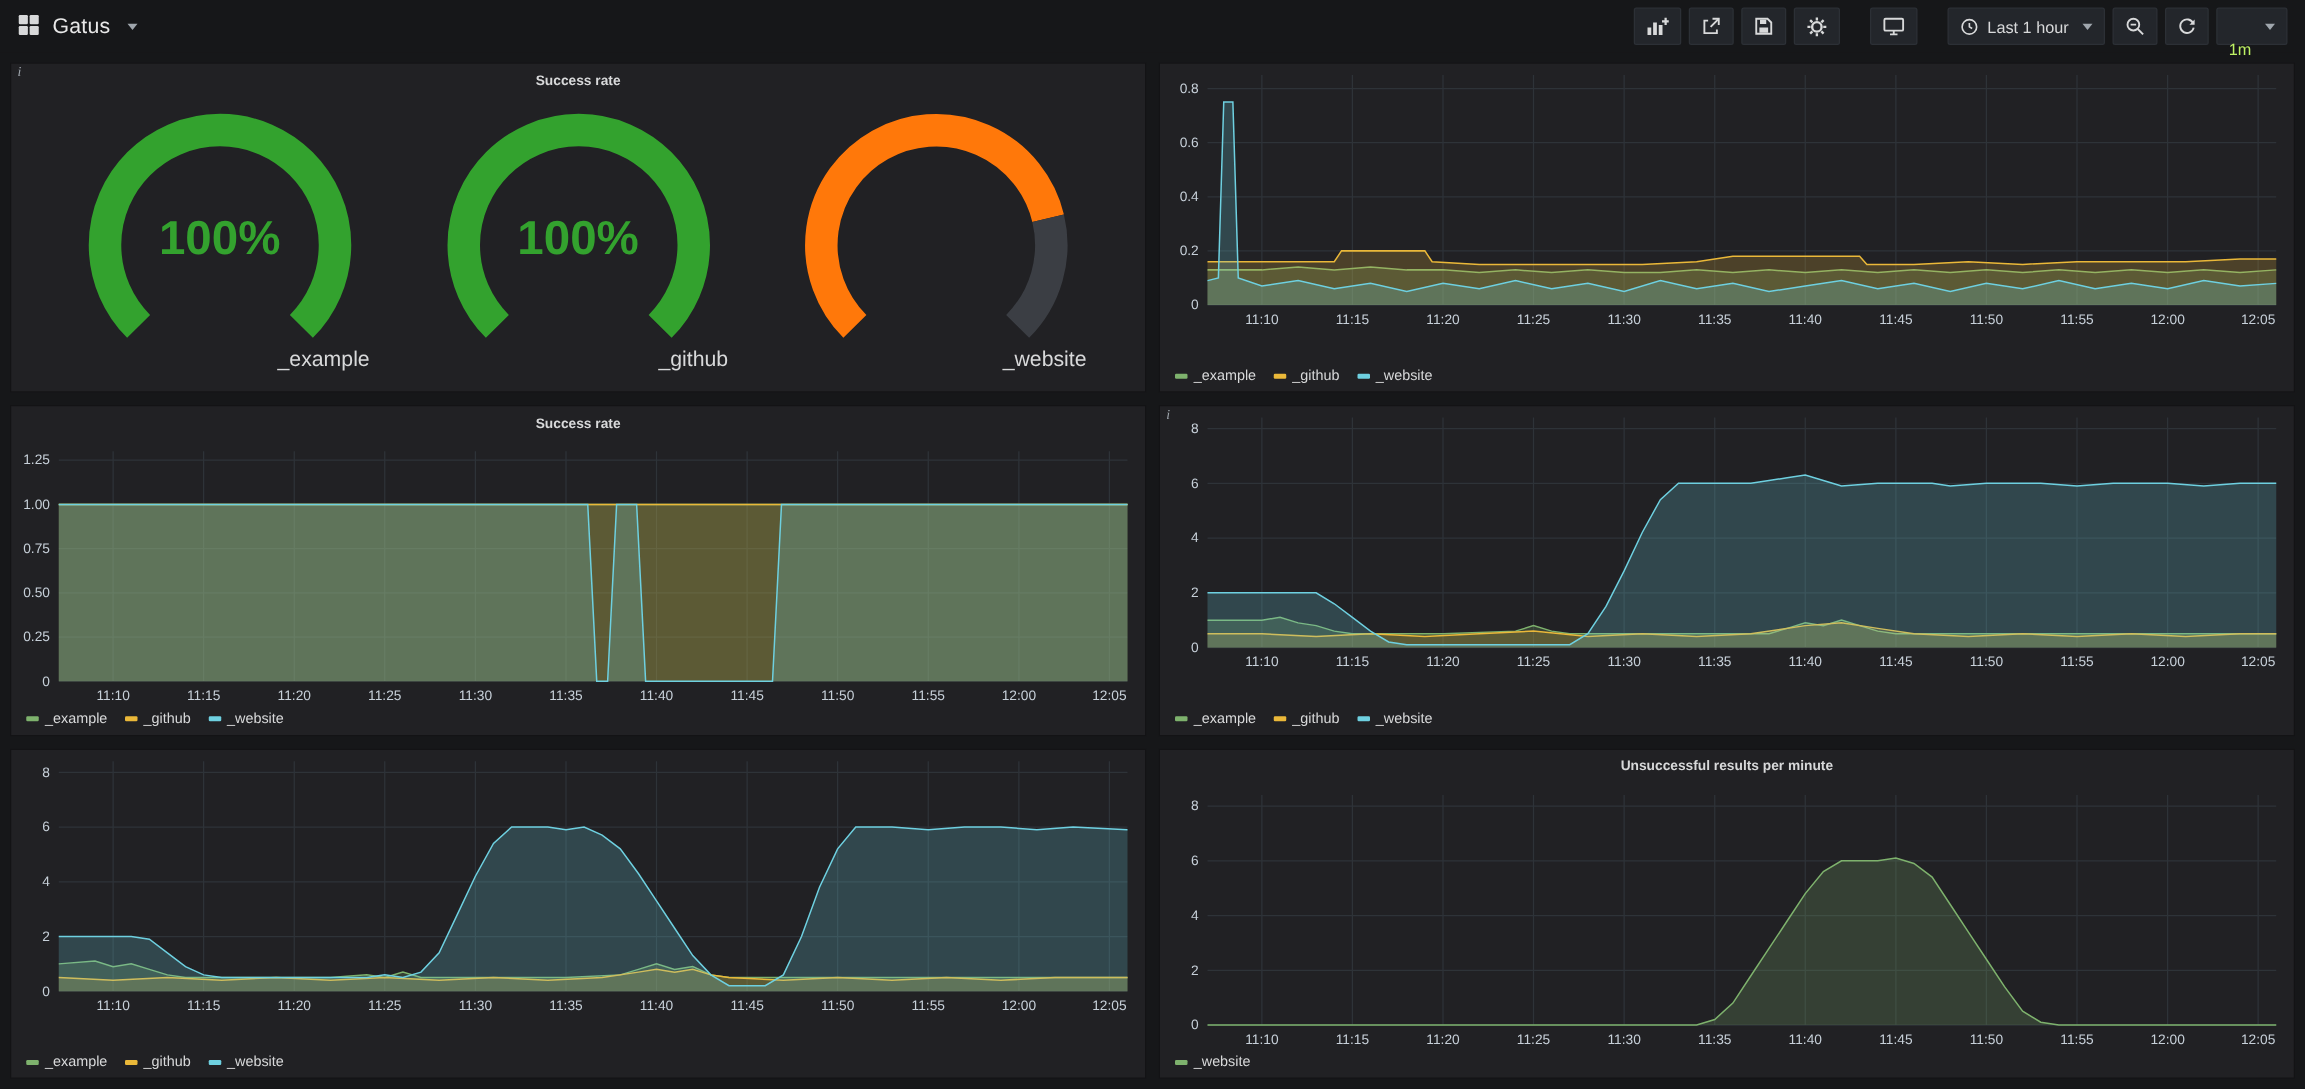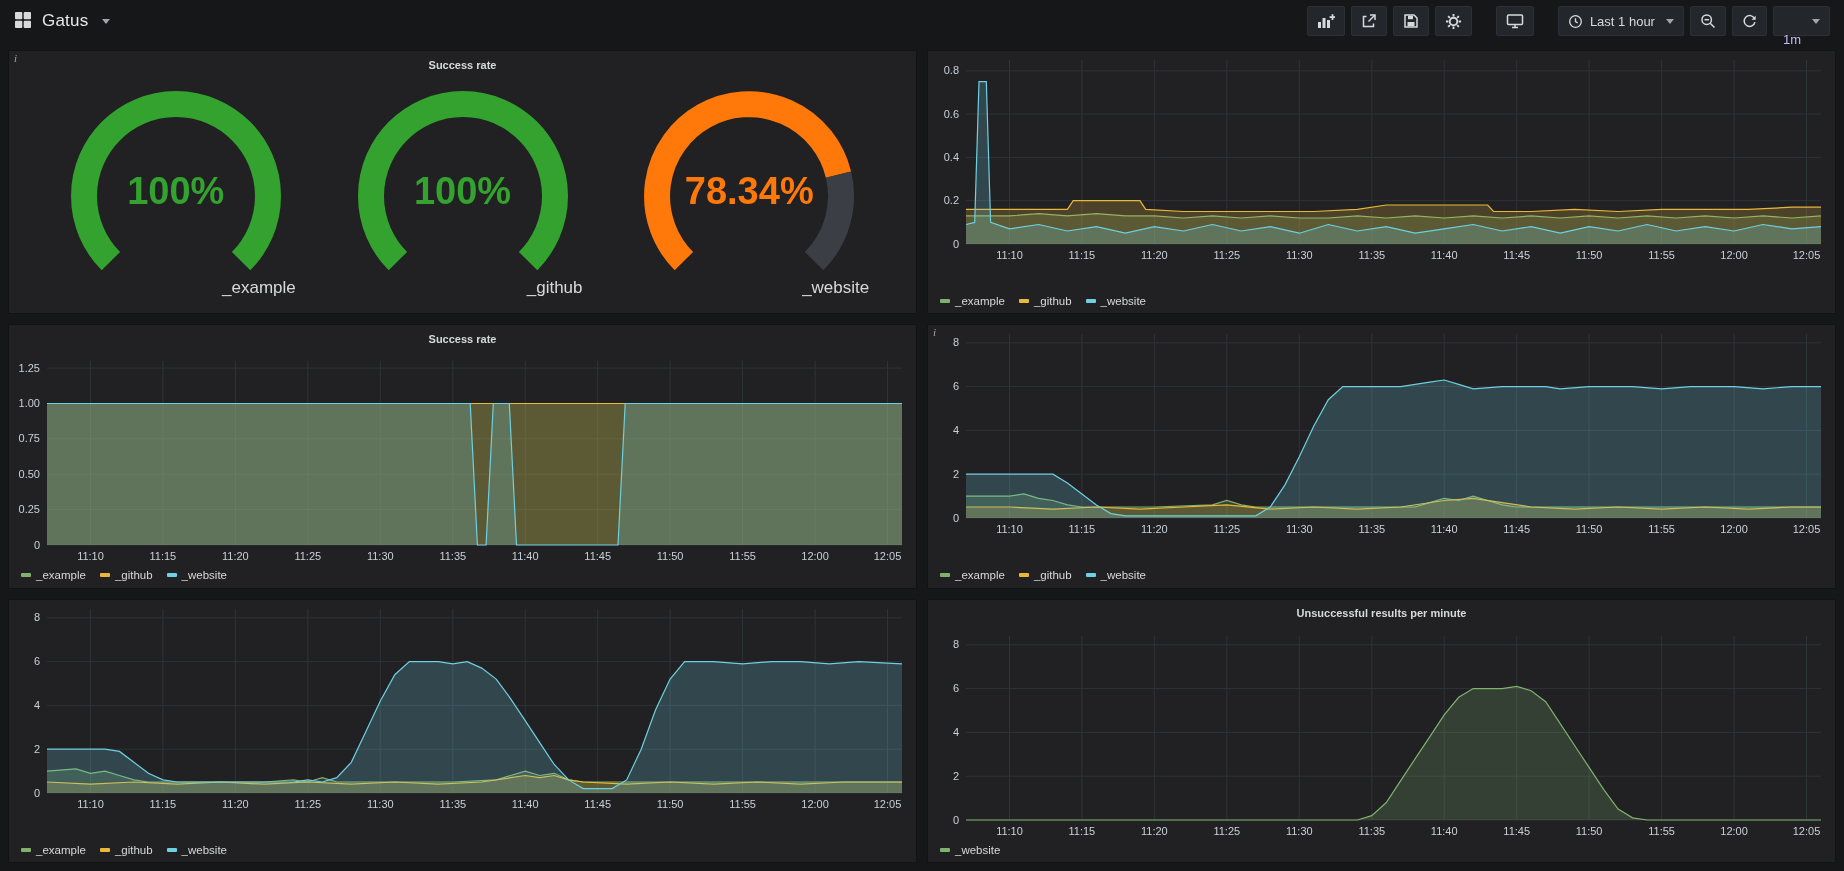--- a/index.html
+++ b/index.html
@@ -20,21 +20,21 @@
   .caret { width:0; height:0; border-left:4px solid transparent; border-right:4px solid transparent;
            border-top:5px solid #9fa6ad; display:inline-block; margin-left:4px; }
   .nav-right { display:flex; align-items:center; gap:6px; }
   .nav-btn {
     display:flex; align-items:center; gap:7px; height:30px; padding:0 9px;
     background:#23262b; border:1px solid #2c3036; border-radius:2px; cursor:pointer;
     color:#d8d9da; font-size:13px; font-family:inherit;
   }
   .nav-btn svg { display:block; }
   .nav-gap { width:12px; }
-  .interval-accent { color:#c4b5fd; font-weight:500;margin-top:36px; }
+  .interval-accent { color:#bef264; font-weight:500;margin-top:36px; }
   
   .dash {
     position:absolute; top:42px; left:0; right:0; bottom:0;
     padding:8px; display:grid; grid-template-columns:1fr 1fr; grid-template-rows:1fr 1fr 1fr; gap:10px;
   }
   .panel {
     background:#212124; border:1px solid rgba(0,0,0,.4); position:relative;
     display:flex; flex-direction:column; min-height:0;
   }
   .panel-header { height:27px; display:flex; align-items:center; justify-content:center; cursor:pointer; flex:0 0 27px; }
@@ -175,21 +175,21 @@
         <div class="gauge">
           <div class="gauge-wrap"><svg width="240" height="192">
               <path d="M 54.9 177.1 A 92 92 0 1 1 185.1 177.1" stroke="#33a22e" stroke-width="26" fill="none"></path>
             </svg><div class="gauge-value" style="color:#33a22e">100%</div></div>
           <div class="gauge-label">_github</div>
         </div>
         <div class="gauge">
           <div class="gauge-wrap"><svg width="240" height="192">
               <path d="M 54.9 177.1 A 92 92 0 1 1 209.5 90.6" stroke="#ff780a" stroke-width="26" fill="none"></path>
               <path d="M 209.5 90.6 A 92 92 0 0 1 185.1 177.1" stroke="#3b3e44" stroke-width="26" fill="none"></path>
-            </svg><div class="gauge-value" style="color:#ff780a">78.34%</div></div>
+            </svg></div>
           <div class="gauge-label">_website</div>
         </div>
       </div>
   </section>
 
   <section class="panel">
     <div class="panel-body chart-body"><svg width="907" height="214">
           <line x1="38" y1="193.0" x2="893" y2="193.0" stroke="#2e3338" stroke-width="1"></line>
           <text class="tick ytick" x="31" y="196.5">0</text>
           <line x1="38" y1="149.7" x2="893" y2="149.7" stroke="#2e3338" stroke-width="1"></line>

